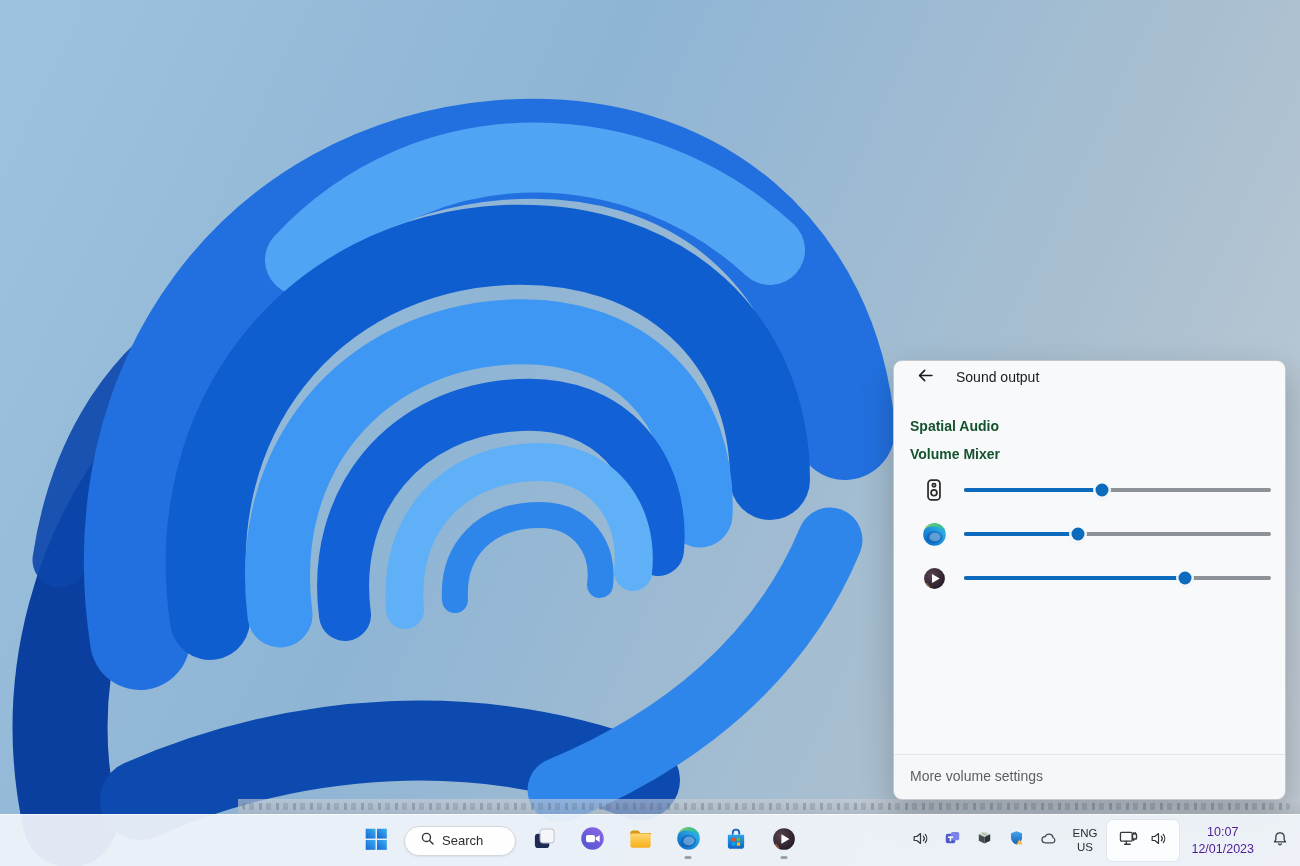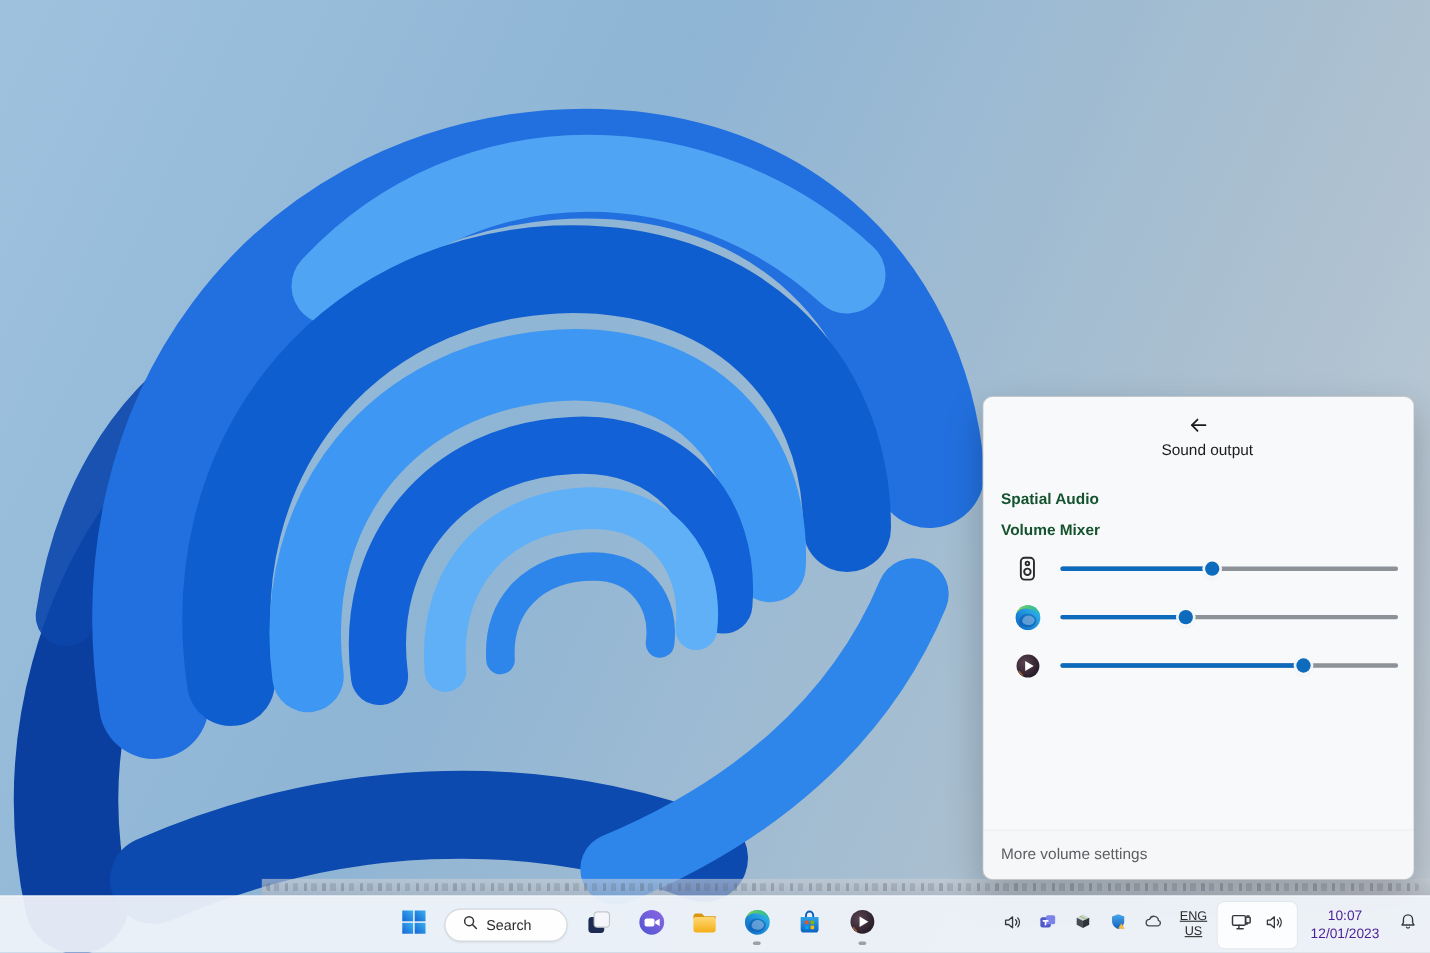--- a/index.html
+++ b/index.html
@@ -14,21 +14,21 @@
   .watermark-strip::after { content:""; position:absolute; left:4px; right:10px; top:4px; height:7px;
       background:repeating-linear-gradient(90deg, rgba(92,98,110,.35) 0 3px, transparent 3px 7px,
                  rgba(92,98,110,.22) 7px 12px, transparent 12px 17px);
       filter:blur(.4px); border-radius:3px; }
 
   
   .flyout { position:absolute; left:893px; top:360px; width:393px; height:440px;
       background:#f7f9fb; border:1px solid rgba(110,120,132,.38); border-radius:9px;
       box-shadow:0 14px 34px rgba(0,0,0,.22); color:#1e1e1e; font-size:14px;
       display:flex; flex-direction:column; }
-  .flyout-header { display:flex; align-items:center; padding:14px 16px 0 16px;flex-direction:column; }
+  .flyout-header { display:flex; align-items:center; padding:3px 16px 0 16px; }
   .back-btn { width:30px; height:26px; border:none; background:transparent; border-radius:5px;
       display:flex; align-items:center; justify-content:center; cursor:pointer; }
   .flyout-title { margin-left:16px; color:#1b1b1b; }
   .section-heading { font-weight:700; font-size:14px; color:#14532d; padding:0 16px; }
   .h-spatial { margin-top:28px; }
   .h-mixer   { margin-top:12px; }
   .option-list { margin-top:12px; }
   .option { position:relative; display:flex; align-items:center; height:38px;
       padding-left:18px; cursor:pointer; color:#3a3a3a; }
   .option.selected { background:#ebedee; color:#242424; }
@@ -61,21 +61,21 @@
   .tb-btn.running::after { content:""; position:absolute; bottom:2px; left:50%;
       transform:translateX(-50%); width:7px; height:3px; border-radius:2px; background:#9aa0a8; }
   .search-pill { height:30px; min-width:112px; border-radius:15px; background:#fefefe;
       border:1px solid #d3d7dd; box-shadow:0 1px 2px rgba(0,0,0,.08); display:flex;
       align-items:center; gap:7px; padding:12px 15px; cursor:pointer; }
   .search-label { font-size:13px; color:#2c2c2c; }
 
   .tb-tray { position:absolute; right:6px; top:0; bottom:0; display:flex; align-items:center; gap:4px; }
   .tray-btn { height:36px; min-width:28px; padding:0 3px; border-radius:5px; display:flex;
       align-items:center; justify-content:center; cursor:pointer; }
-  .lang-block { font-size:11.5px; line-height:1.15; color:#2b2b2b; text-align:center; padding:0 6px;text-decoration:underline; }
+  .lang-block { font-size:11.5px; line-height:1.15; color:#2b2b2b; text-align:center; padding:0 6px; }
   .qs-pill { display:flex; align-items:center; gap:10px; padding:8px 11px; border-radius:6px;
       background:rgba(255,255,255,.82); box-shadow:0 0 0 1px rgba(0,0,0,.04); cursor:pointer; }
   .clock { font-size:12.5px; line-height:1.3; color:#4c1d95; text-align:center; padding:0 8px; cursor:pointer; }
 </style>
 </head>
 <body>
 
 <svg width="0" height="0" style="position:absolute">
   <defs>
     <linearGradient id="winGrad" x1="0" y1="1" x2="1" y2="0">

